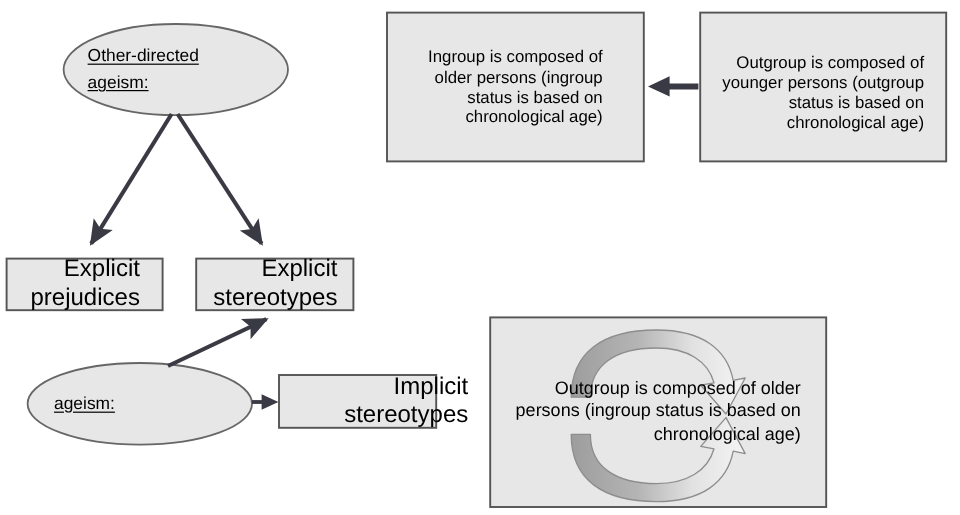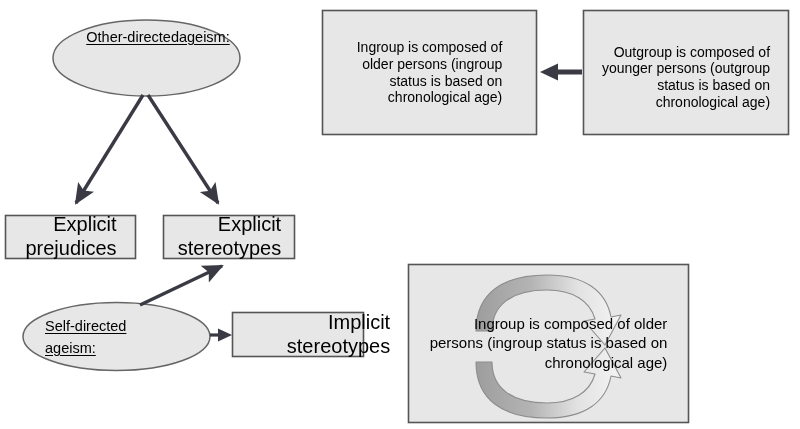--- a/index.html
+++ b/index.html
@@ -142,27 +142,26 @@
                C585,418 606,402 611,376
                L621,378
                L605,348
                L584,372
                L595,374
                C590,392 573,403 547,403
                C513,403 492,389 492,362 Z" fill="url(#cycleGradBottom)" stroke="#8d8d8d" stroke-width="1.1" stroke-linejoin="round"></path>
     </g>
   </svg>
 
-  <div class="node-label ellipse-text left-align" style="left:73px; top:26px; width:170px; height:64px; align-items:flex-start; justify-content:center;">
+  <div class="node-label ellipse-text left-align" style="left:73px; top:26px; width:170px; height:64px; flex-direction:column; align-items:flex-start; justify-content:center;">
     <span class="underlined">Other-directed</span>
     <span class="underlined">ageism:</span>
   </div>
 
   <div class="node-label ellipse-text left-align" style="left:45px; top:308px; width:170px; height:58px; flex-direction:column; align-items:flex-start; justify-content:center;">
-    <span class="underlined">Self-directed</span>
     <span class="underlined">ageism:</span>
   </div>
 
   <div class="node-label box-text-sm" style="left:6px; top:216px; width:130px; height:42px;">Explicit
 prejudices</div>
 
   <div class="node-label box-text-sm" style="left:164px; top:216px; width:131px; height:42px;">Explicit
 stereotypes</div>
 
   <div class="node-label box-text-sm" style="left:233px; top:313px; width:131px; height:43px;margin-left:40px;">Implicit
@@ -171,17 +170,17 @@
   <div class="node-label box-text-md" style="left:325px; top:12px; width:209px; height:121px;">Ingroup is composed of
 older persons (ingroup
 status is based on
 chronological age)</div>
 
   <div class="node-label box-text-md" style="left:586px; top:12px; width:200px; height:130px;">Outgroup is composed of
 younger persons (outgroup
 status is based on
 chronological age)</div>
 
-  <div class="node-label panel-text" style="left:412px; top:310px; width:273px; height:66px;">Ingroup is composed of older
+  <div class="node-label panel-text" style="left:412px; top:310px; width:273px; height:66px;">Outgroup is composed of older
 persons (ingroup status is based on
 chronological age)</div>
 
 </div>
 
 </body></html>

